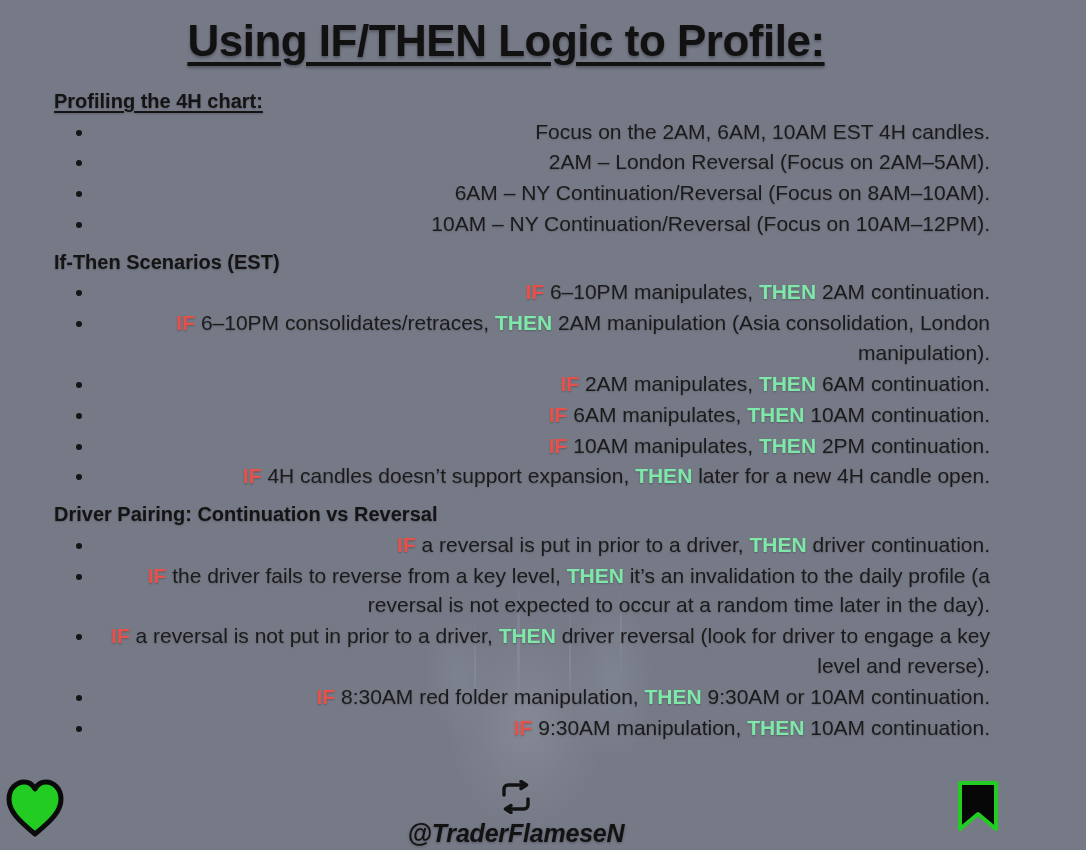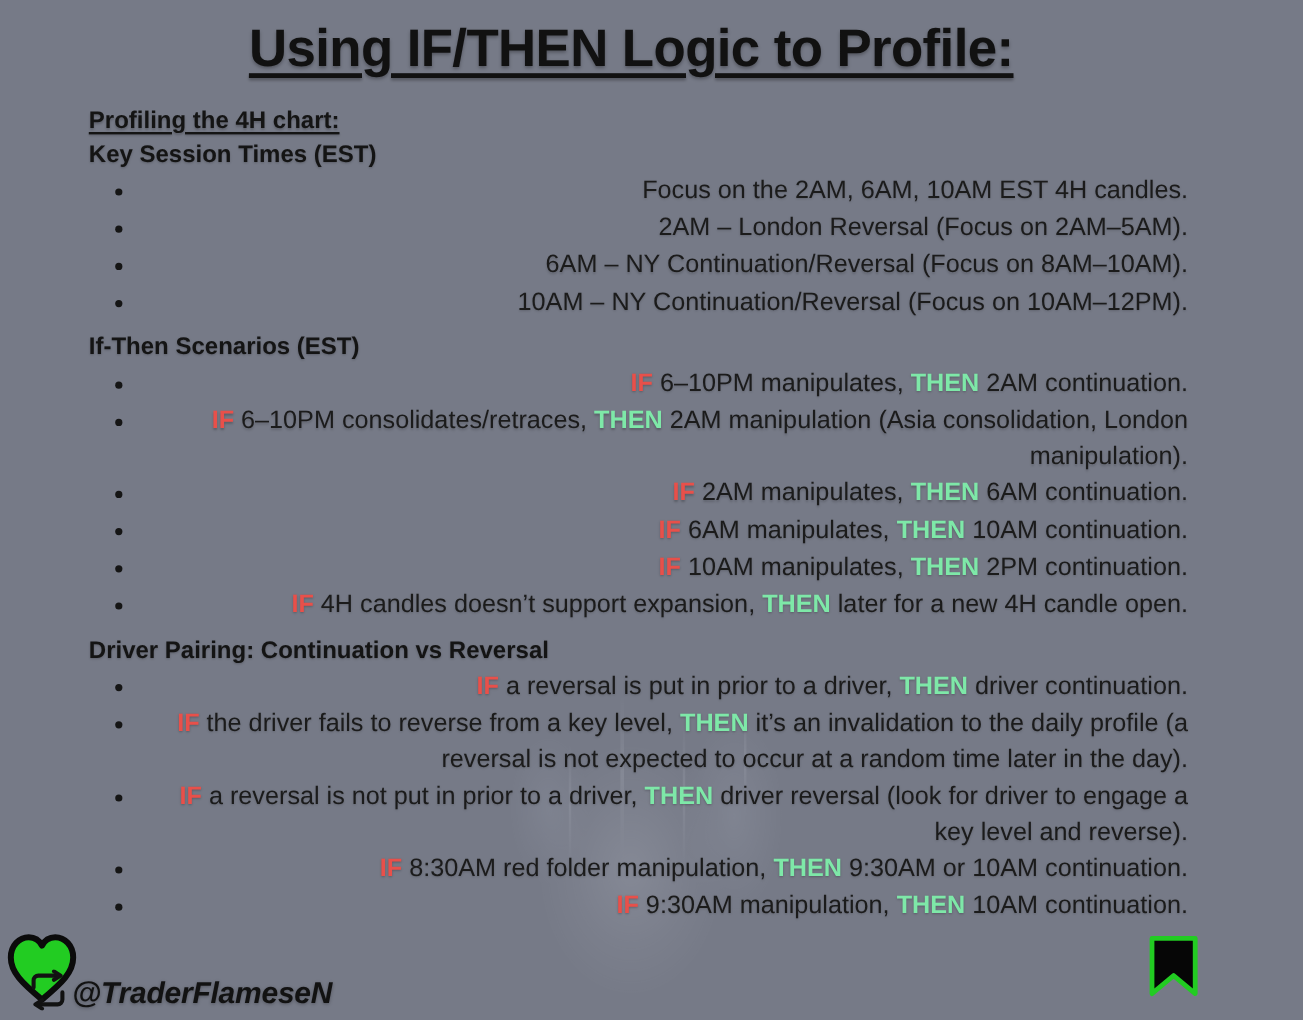--- a/index.html
+++ b/index.html
@@ -37,39 +37,39 @@
     width: 3px;
     border-radius: 3px;
   }
 
   #page {
     position: relative;
     z-index: 2;
     width: 1012px;
     height: 850px;
     box-sizing: border-box;
-    padding-left: 40px;
   }
 
   .title {
     text-align: center;
     font-size: 44px;
     font-weight: bold;
     letter-spacing: -0.5px;
     text-decoration: underline;
     text-decoration-thickness: 4px;
     text-underline-offset: 6px;
     color: #111111;
     padding-top: 16px;
     margin: 0 0 22px 0;
     text-shadow: 0 2px 3px rgba(0,0,0,0.30);
   }
 
   .body-col {
     padding: 0 22px 0 34px;
+    margin-left: 20px;
   }
 
   .sub-head {
     font-size: 20px;
     font-weight: bold;
     color: #141414;
     line-height: 1.38;
     margin: 0;
     text-shadow: 0 1px 2px rgba(0,0,0,0.22);
   }
@@ -134,21 +134,21 @@
   .bookmark-icon {
     position: absolute;
     right: 12px;
     bottom: 14px;
   }
   .center-stack {
     position: absolute;
     left: 0; right: 0;
     bottom: 2px;
     display: flex;
-    flex-direction: row;
+    flex-direction: column;
     align-items: center;
     margin-left: 20px;
   }
   .repeat-icon { display: block; margin-bottom: 1px; }
   .handle {
     font-size: 25px;
     font-weight: bold;
     font-style: italic;
     color: #121212;
     letter-spacing: -0.2px;
@@ -166,21 +166,20 @@
 </div>
 
 <div id="page">
 
   <h1 class="title">Using IF/THEN Logic to Profile:</h1>
 
   <div class="body-col">
 
     <div class="sub-head underlined">Profiling the 4H chart:</div>
 
-    <div class="sub-head">Key Session Times (EST)</div>
     <ul class="bullets" id="list-key-session">
         <li><span>Focus on the 2AM, 6AM, 10AM EST 4H candles.</span></li>
         <li><span>2AM – London Reversal (Focus on 2AM–5AM).</span></li>
         <li><span>6AM – NY Continuation/Reversal (Focus on 8AM–10AM).</span></li>
         <li><span>10AM – NY Continuation/Reversal (Focus on 10AM–12PM).</span></li>
       </ul>
 
     <div class="sub-head spaced">If-Then Scenarios (EST)</div>
     <ul class="bullets" id="list-if-then">
         <li><span class="kw-if">IF</span> <span>6–10PM manipulates,</span> <span class="kw-then">THEN</span> <span>2AM continuation.</span></li>

